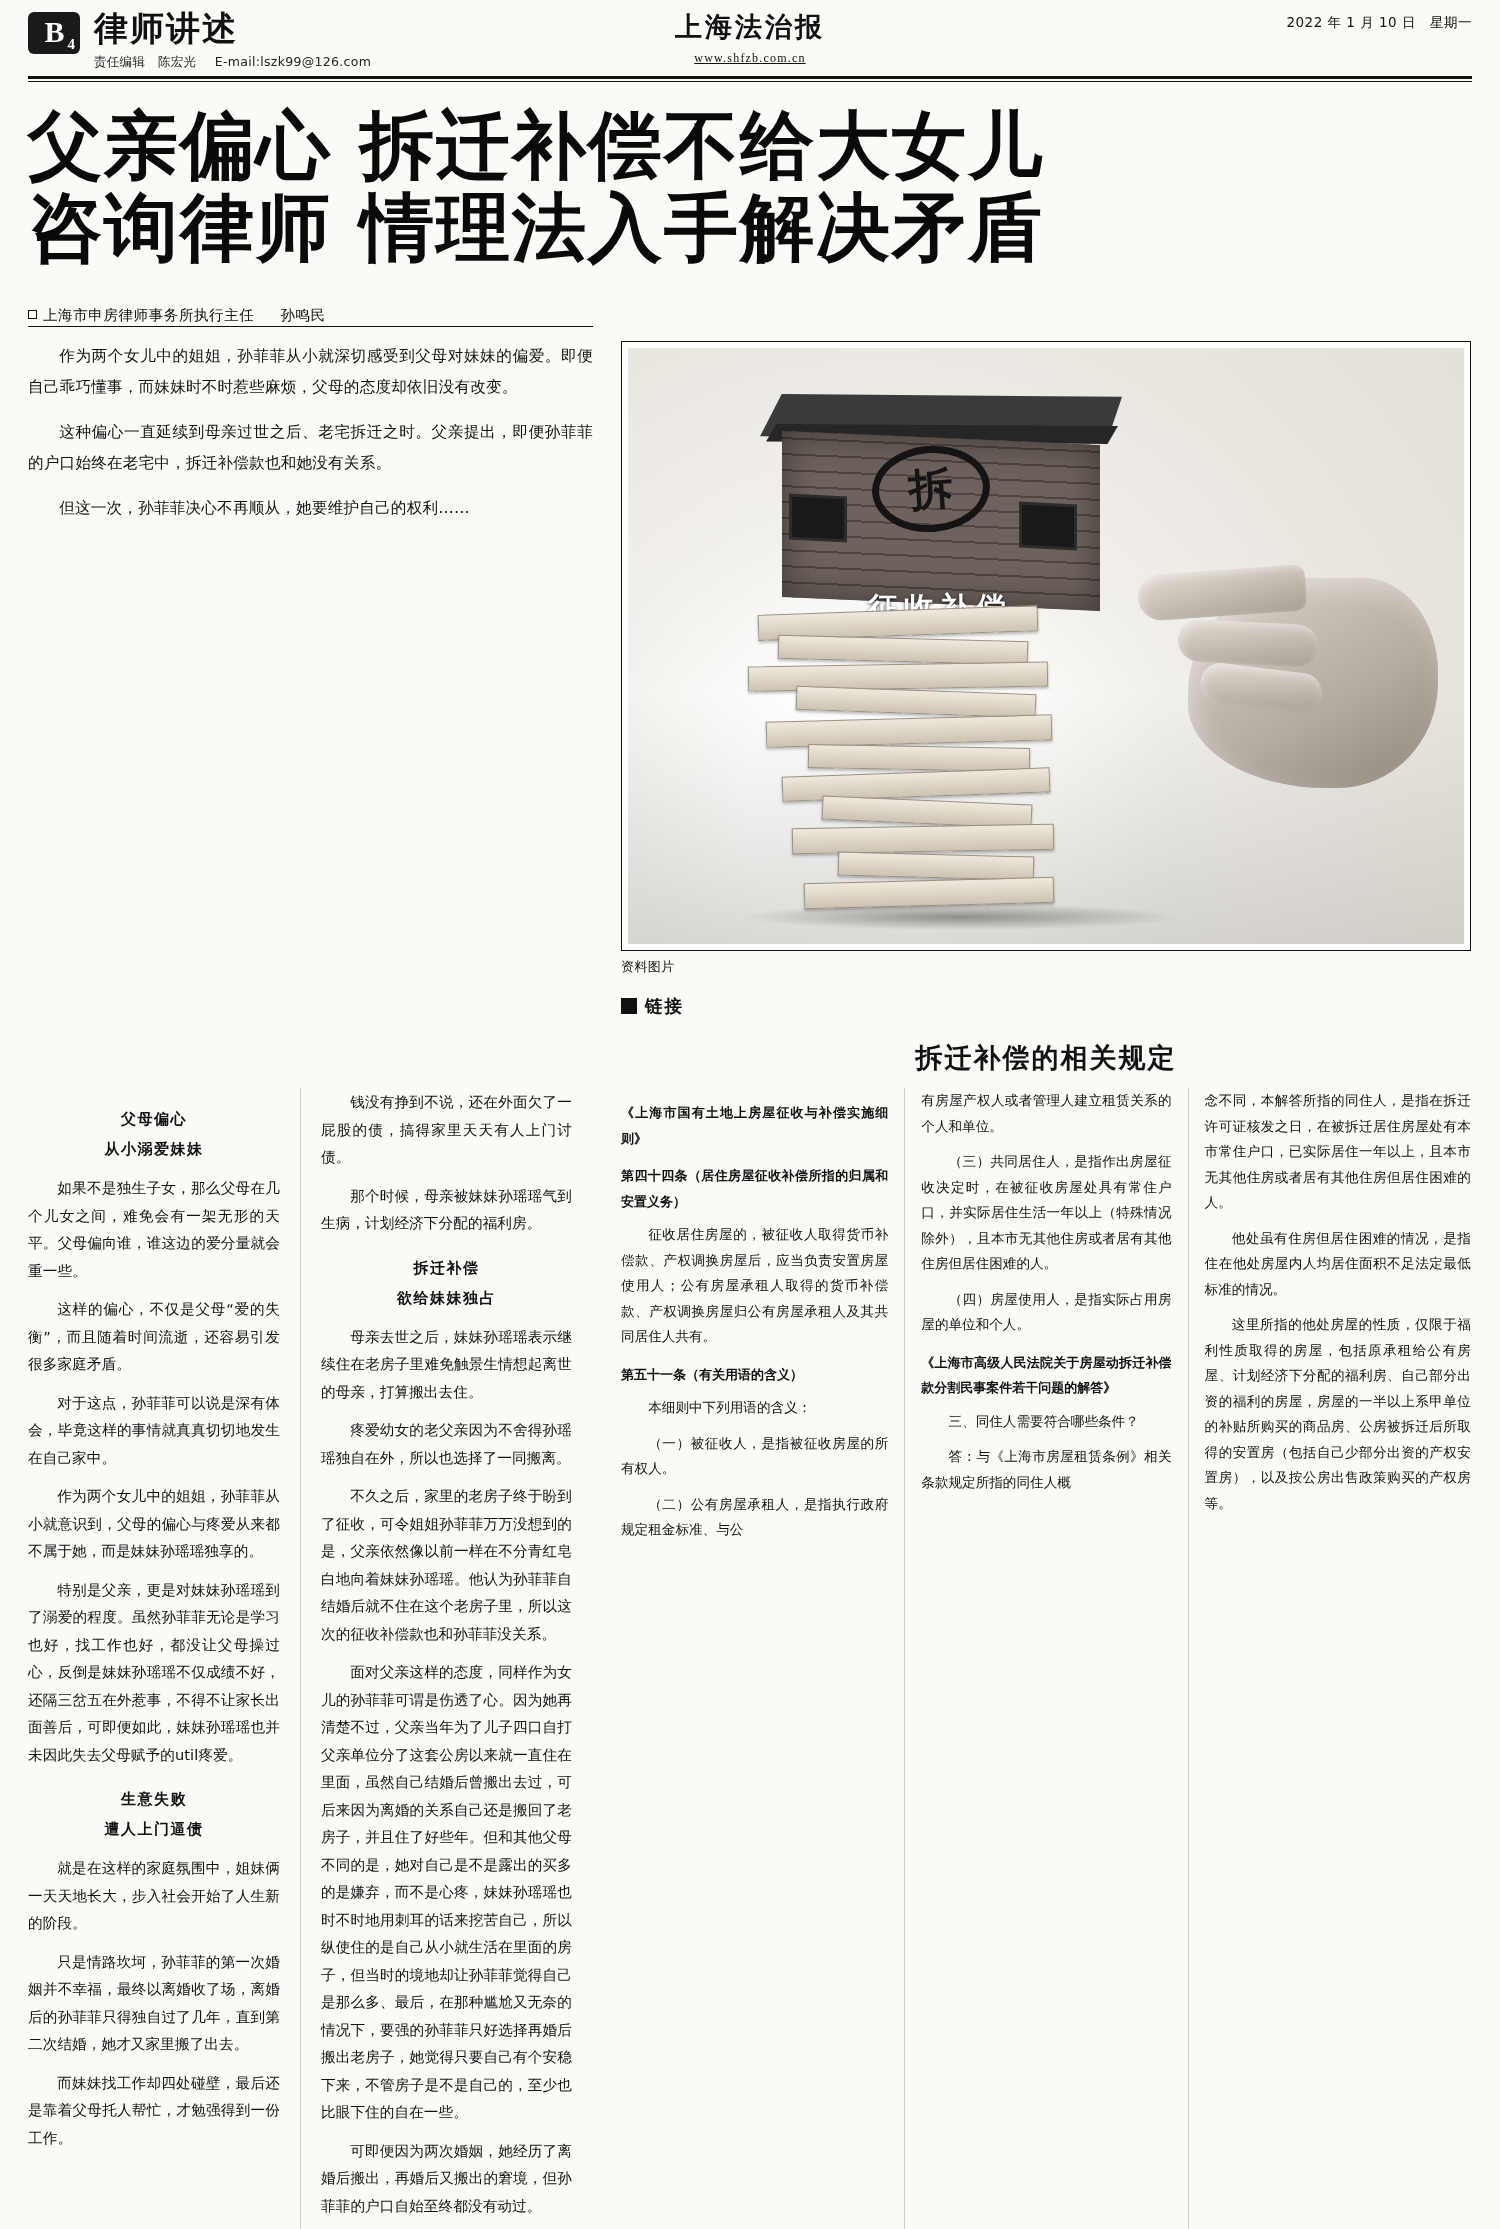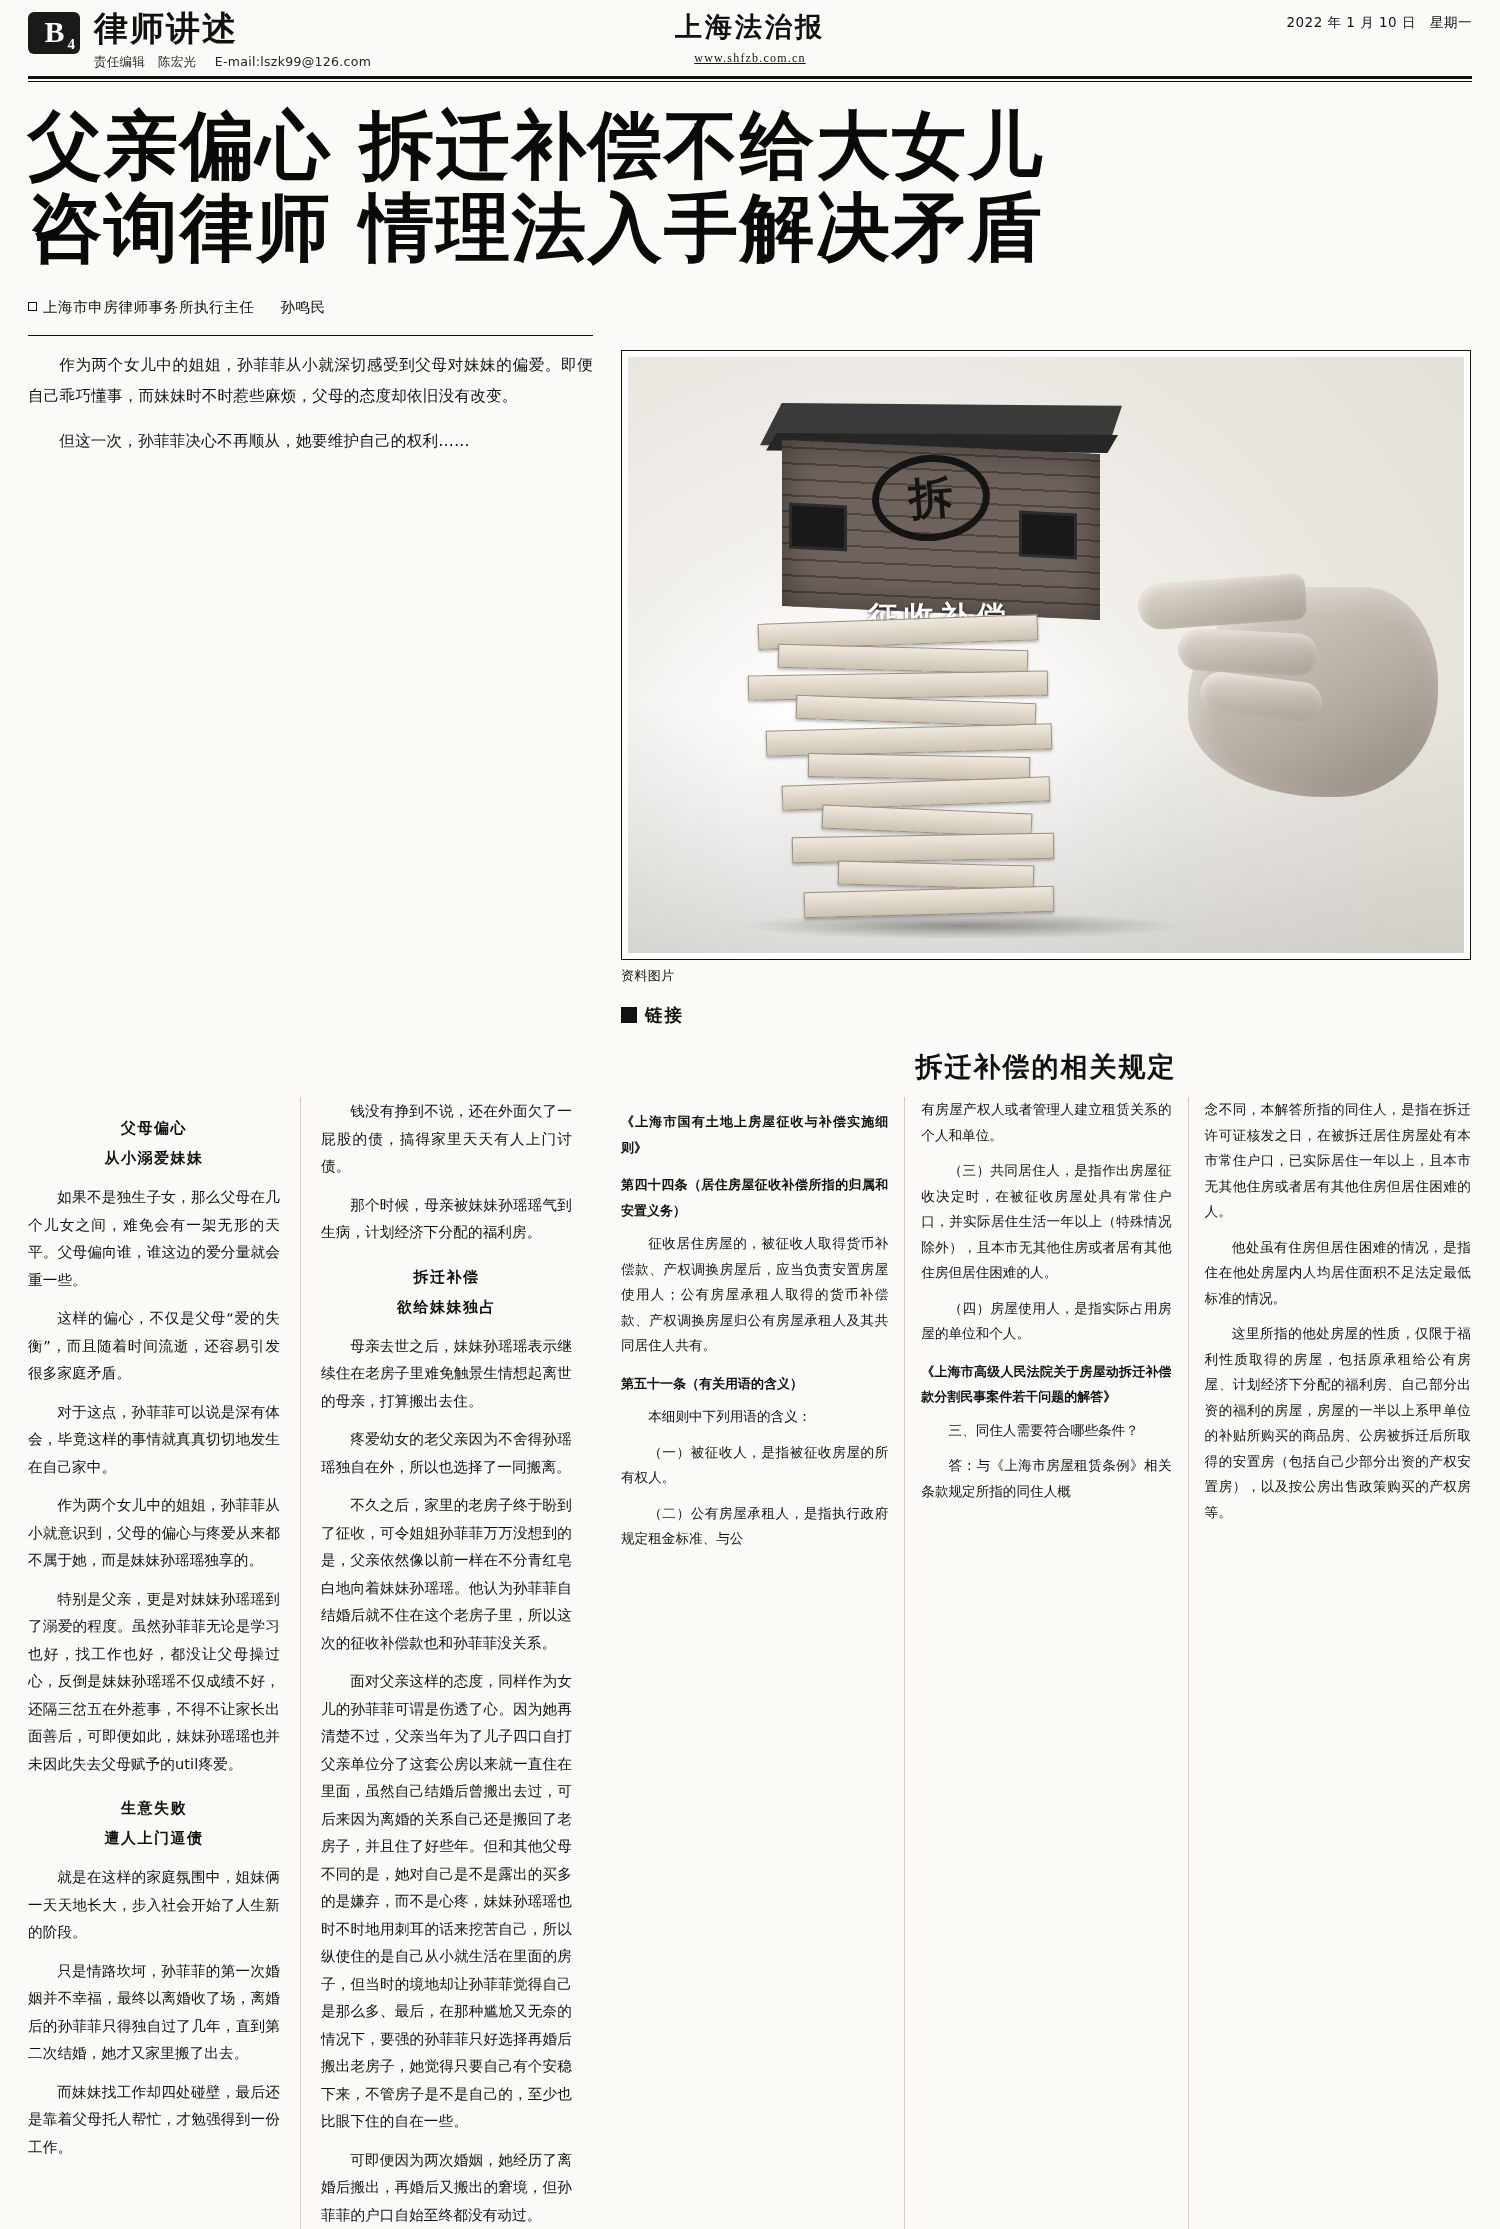--- a/index.html
+++ b/index.html
@@ -56,24 +56,24 @@
     font-weight:bold;
     font-size:74px; line-height:82px;
     letter-spacing:2px;
     color:#0a0a0a;
   }
   .headline .l2 { display:block; }
   .headline .gap { display:inline-block; width:28px; }
 
   
   .byline {
-    margin-top:30px;
+    margin-top:38px;
     font-size:14.5px; letter-spacing:.6px;
     border-bottom:1px solid #111;
-    padding-bottom:18px;
+    padding-bottom:1px;
     width:565px;
   }
   .byline .sq { display:inline-block; width:9px; height:9px; border:1px solid #111; margin-right:6px; vertical-align:1px;}
   .byline .nm { margin-left:26px; }
 
   
   .top-area { display:flex; margin-top:14px; }
   .lead-col { width:565px; flex:0 0 565px; }
   .lead-col p {
     font-size:15.6px; line-height:31px; margin:0 0 14px 0;
@@ -227,20 +227,21 @@
     </span>
   </div>
 
   <div class="byline">
     <span class="sq"></span><span>上海市申房律师事务所执行主任</span><span class="nm">孙鸣民</span>
   </div>
 
   <div class="top-area">
     <div class="lead-col">
       <p>作为两个女儿中的姐姐，孙菲菲从小就深切感受到父母对妹妹的偏爱。即便自己乖巧懂事，而妹妹时不时惹些麻烦，父母的态度却依旧没有改变。</p>
+      <p>这种偏心一直延续到母亲过世之后、老宅拆迁之时。父亲提出，即便孙菲菲的户口始终在老宅中，拆迁补偿款也和她没有关系。</p>
       <p>但这一次，孙菲菲决心不再顺从，她要维护自己的权利……</p>
     </div>
 
     <div class="photo-wrap">
       <div class="photo-frame">
         <div class="photo">
           <div class="floorgrad"></div>
 
           <div class="house">
             <div class="roof"></div>

